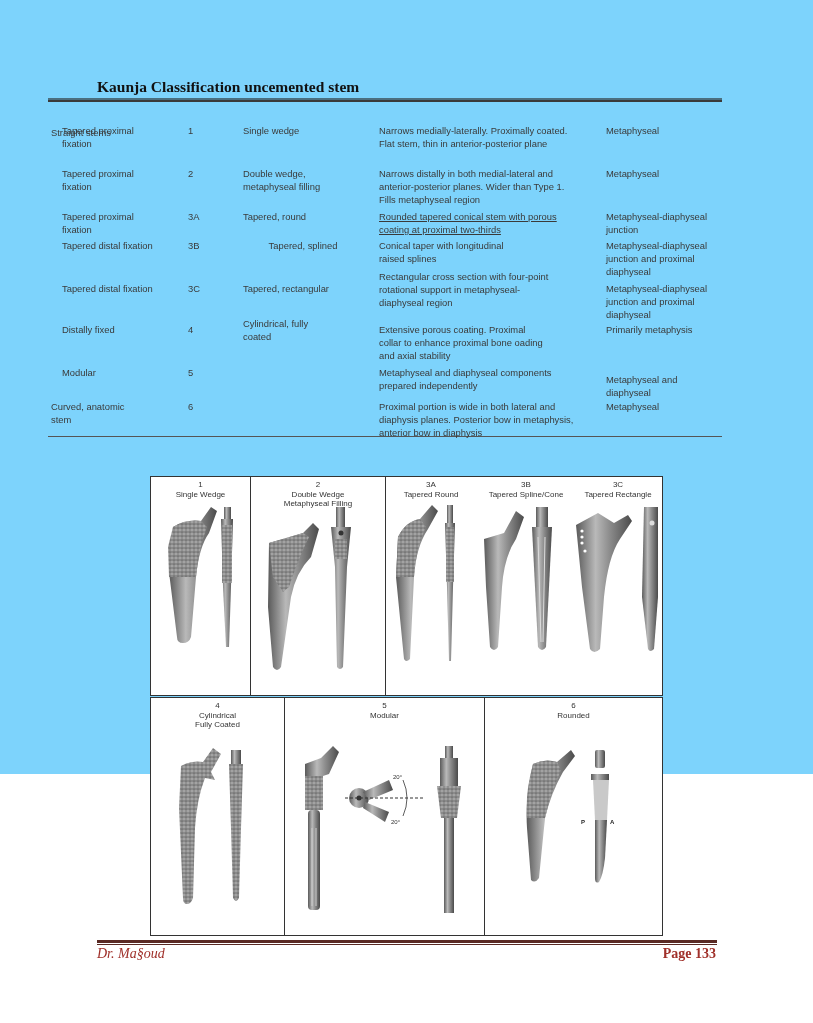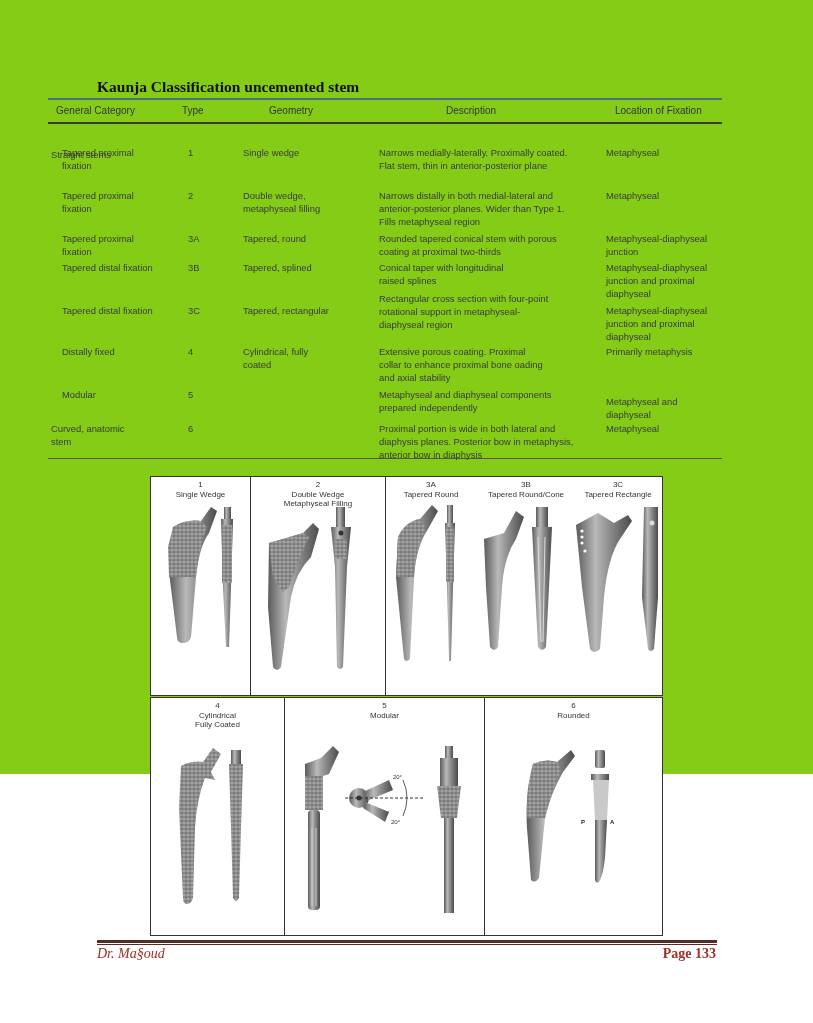--- a/index.html
+++ b/index.html
@@ -1,17 +1,17 @@
 <!DOCTYPE html>
 <html><head>
 <meta charset="utf-8">
 <style>
   html, body { margin: 0; padding: 0; background: #ffffff; }
   body { width: 813px; height: 1023px; position: relative; overflow: hidden; font-family: "Liberation Sans", sans-serif; color: #333; }
-  .page { position: absolute; left: 0; top: 0; width: 813px; height: 774px; background: #84cc16; }
+  .page { position: absolute; left: 0; top: 0; width: 813px; height: 774px; background: #7dd3fc; }
 
   .title { position: absolute; left: 97px; top: 78px; font-family: "Liberation Serif", serif; font-weight: bold; font-size: 15.5px; color: #111; }
 
   .tbl { position: absolute; left: 48px; top: 98px; width: 674px; }
   .rule-top { height: 2px; background: #4a6f80; }
   .rule-head { height: 1.5px; background: #3a3a3a; }
   .rule-bot { height: 1px; background: #555; }
   .hdr { position: relative; height: 22px; font-size: 10px; color: #333; }
   .hdr span { position: absolute; top: 5px; }
   .rows { position: relative; height: 334px; font-size: 9.4px; line-height: 13.2px; color: #3a3a3a; }
@@ -34,27 +34,20 @@
 </style>
 </head>
 <body>
 
 <div class="page">
 
   <div class="title">Kaunja Classification uncemented stem</div>
 
   <div class="tbl">
     <div class="rule-top"></div>
-    <div class="hdr">
-      <span style="left:8px">General Category</span>
-      <span style="left:134px">Type</span>
-      <span style="left:221px">Geometry</span>
-      <span style="left:398px">Description</span>
-      <span style="left:567px">Location of Fixation</span>
-    </div>
     <div class="rule-head"></div>
 
     <div class="rows">
       <div class="cell" style="left:3px; top:24px;">Straight stems</div>
 
       <div>
         <div class="cell c-cat" style="top:22px; width:100px;">Tapered proximal fixation</div>
         <div class="cell c-type" style="top:22px;">1</div>
         <div class="cell c-geo" style="top:22px;">Single wedge</div>
         <div class="cell c-desc" style="top:22px; width:190px;">Narrows medially-laterally. Proximally coated. Flat stem, thin in anterior-posterior plane</div>
@@ -66,44 +59,44 @@
         <div class="cell c-type" style="top:65px;">2</div>
         <div class="cell c-geo" style="top:65px; width:100px;">Double wedge, metaphyseal filling</div>
         <div class="cell c-desc" style="top:65px; width:190px;">Narrows distally in both medial-lateral and anterior-posterior planes. Wider than Type 1. Fills metaphyseal region</div>
         <div class="cell c-loc" style="top:65px;">Metaphyseal</div>
       </div>
 
       <div>
         <div class="cell c-cat" style="top:108px; width:100px;">Tapered proximal fixation</div>
         <div class="cell c-type" style="top:108px;">3A</div>
         <div class="cell c-geo" style="top:108px;">Tapered, round</div>
-        <div class="cell c-desc" style="top:108px; width:190px;">Rounded tapered conical stem with porous coating at proximal two-thirds</div>
+        <div class="cell c-desc" style="top:108px; width:190px;text-decoration:underline;">Rounded tapered conical stem with porous coating at proximal two-thirds</div>
         <div class="cell c-loc" style="top:108px; width:112px;">Metaphyseal-diaphyseal junction</div>
       </div>
 
       <div>
         <div class="cell c-cat" style="top:137px; width:100px;">Tapered distal fixation</div>
         <div class="cell c-type" style="top:137px;">3B</div>
-        <div class="cell c-geo" style="top:137px;">Tapered, splined</div>
+        <div class="cell c-geo" style="top:137px;text-align:center;">Tapered, splined</div>
         <div class="cell c-desc" style="top:137px; width:150px;">Conical taper with longitudinal raised splines</div>
         <div class="cell c-loc" style="top:137px; width:112px;">Metaphyseal-diaphyseal junction and proximal diaphyseal</div>
       </div>
 
       <div>
         <div class="cell c-cat" style="top:180px; width:100px;">Tapered distal fixation</div>
         <div class="cell c-type" style="top:180px;">3C</div>
         <div class="cell c-geo" style="top:180px;">Tapered, rectangular</div>
         <div class="cell c-desc" style="top:168px; width:180px;">Rectangular cross section with four-point rotational support in metaphyseal-diaphyseal region</div>
         <div class="cell c-loc" style="top:180px; width:112px;">Metaphyseal-diaphyseal junction and proximal diaphyseal</div>
       </div>
 
       <div>
         <div class="cell c-cat" style="top:221px;">Distally fixed</div>
         <div class="cell c-type" style="top:221px;">4</div>
-        <div class="cell c-geo" style="top:221px; width:95px;">Cylindrical, fully coated</div>
+        <div class="cell c-geo" style="top:215px; width:95px;">Cylindrical, fully coated</div>
         <div class="cell c-desc" style="top:221px; width:170px;">Extensive porous coating. Proximal collar to enhance proximal bone oading and axial stability</div>
         <div class="cell c-loc" style="top:221px;">Primarily metaphysis</div>
       </div>
 
       <div>
         <div class="cell c-cat" style="top:264px;">Modular</div>
         <div class="cell c-type" style="top:264px;">5</div>
         <div class="cell c-geo" style="top:264px;"></div>
         <div class="cell c-desc" style="top:264px; width:180px;">Metaphyseal and diaphyseal components prepared independently</div>
         <div class="cell c-loc" style="top:264px; width:90px;margin-top:7px;">Metaphyseal and diaphyseal</div>
@@ -168,21 +161,21 @@
       </svg>
     </div>
 
     <div class="panel" style="left:235px; top:0; width:278px; height:220px;">
       <div class="panel-label" style="left:0; width:90px; right:auto;">
         <div>3A</div>
         <div>Tapered Round</div>
       </div>
       <div class="panel-label" style="left:90px; width:100px; right:auto;">
         <div>3B</div>
-        <div>Tapered Round/Cone</div>
+        <div>Tapered Spline/Cone</div>
       </div>
       <div class="panel-label" style="left:186px; width:92px; right:auto;">
         <div>3C</div>
         <div>Tapered Rectangle</div>
       </div>
       <svg width="278" height="220">
 
         <path d="M12 60 Q20 44 34 42 L46 28 L52 34 L42 52 Q30 70 28 100 L24 182 Q20 186 18 182 L10 100 Z" fill="url(#metal)"></path>
         <path d="M12 60 Q20 44 34 42 L40 50 Q30 70 28 100 L10 100 Z" fill="url(#porous)"></path>
         <rect x="61" y="28" width="6" height="18" fill="url(#metal)"></rect>

